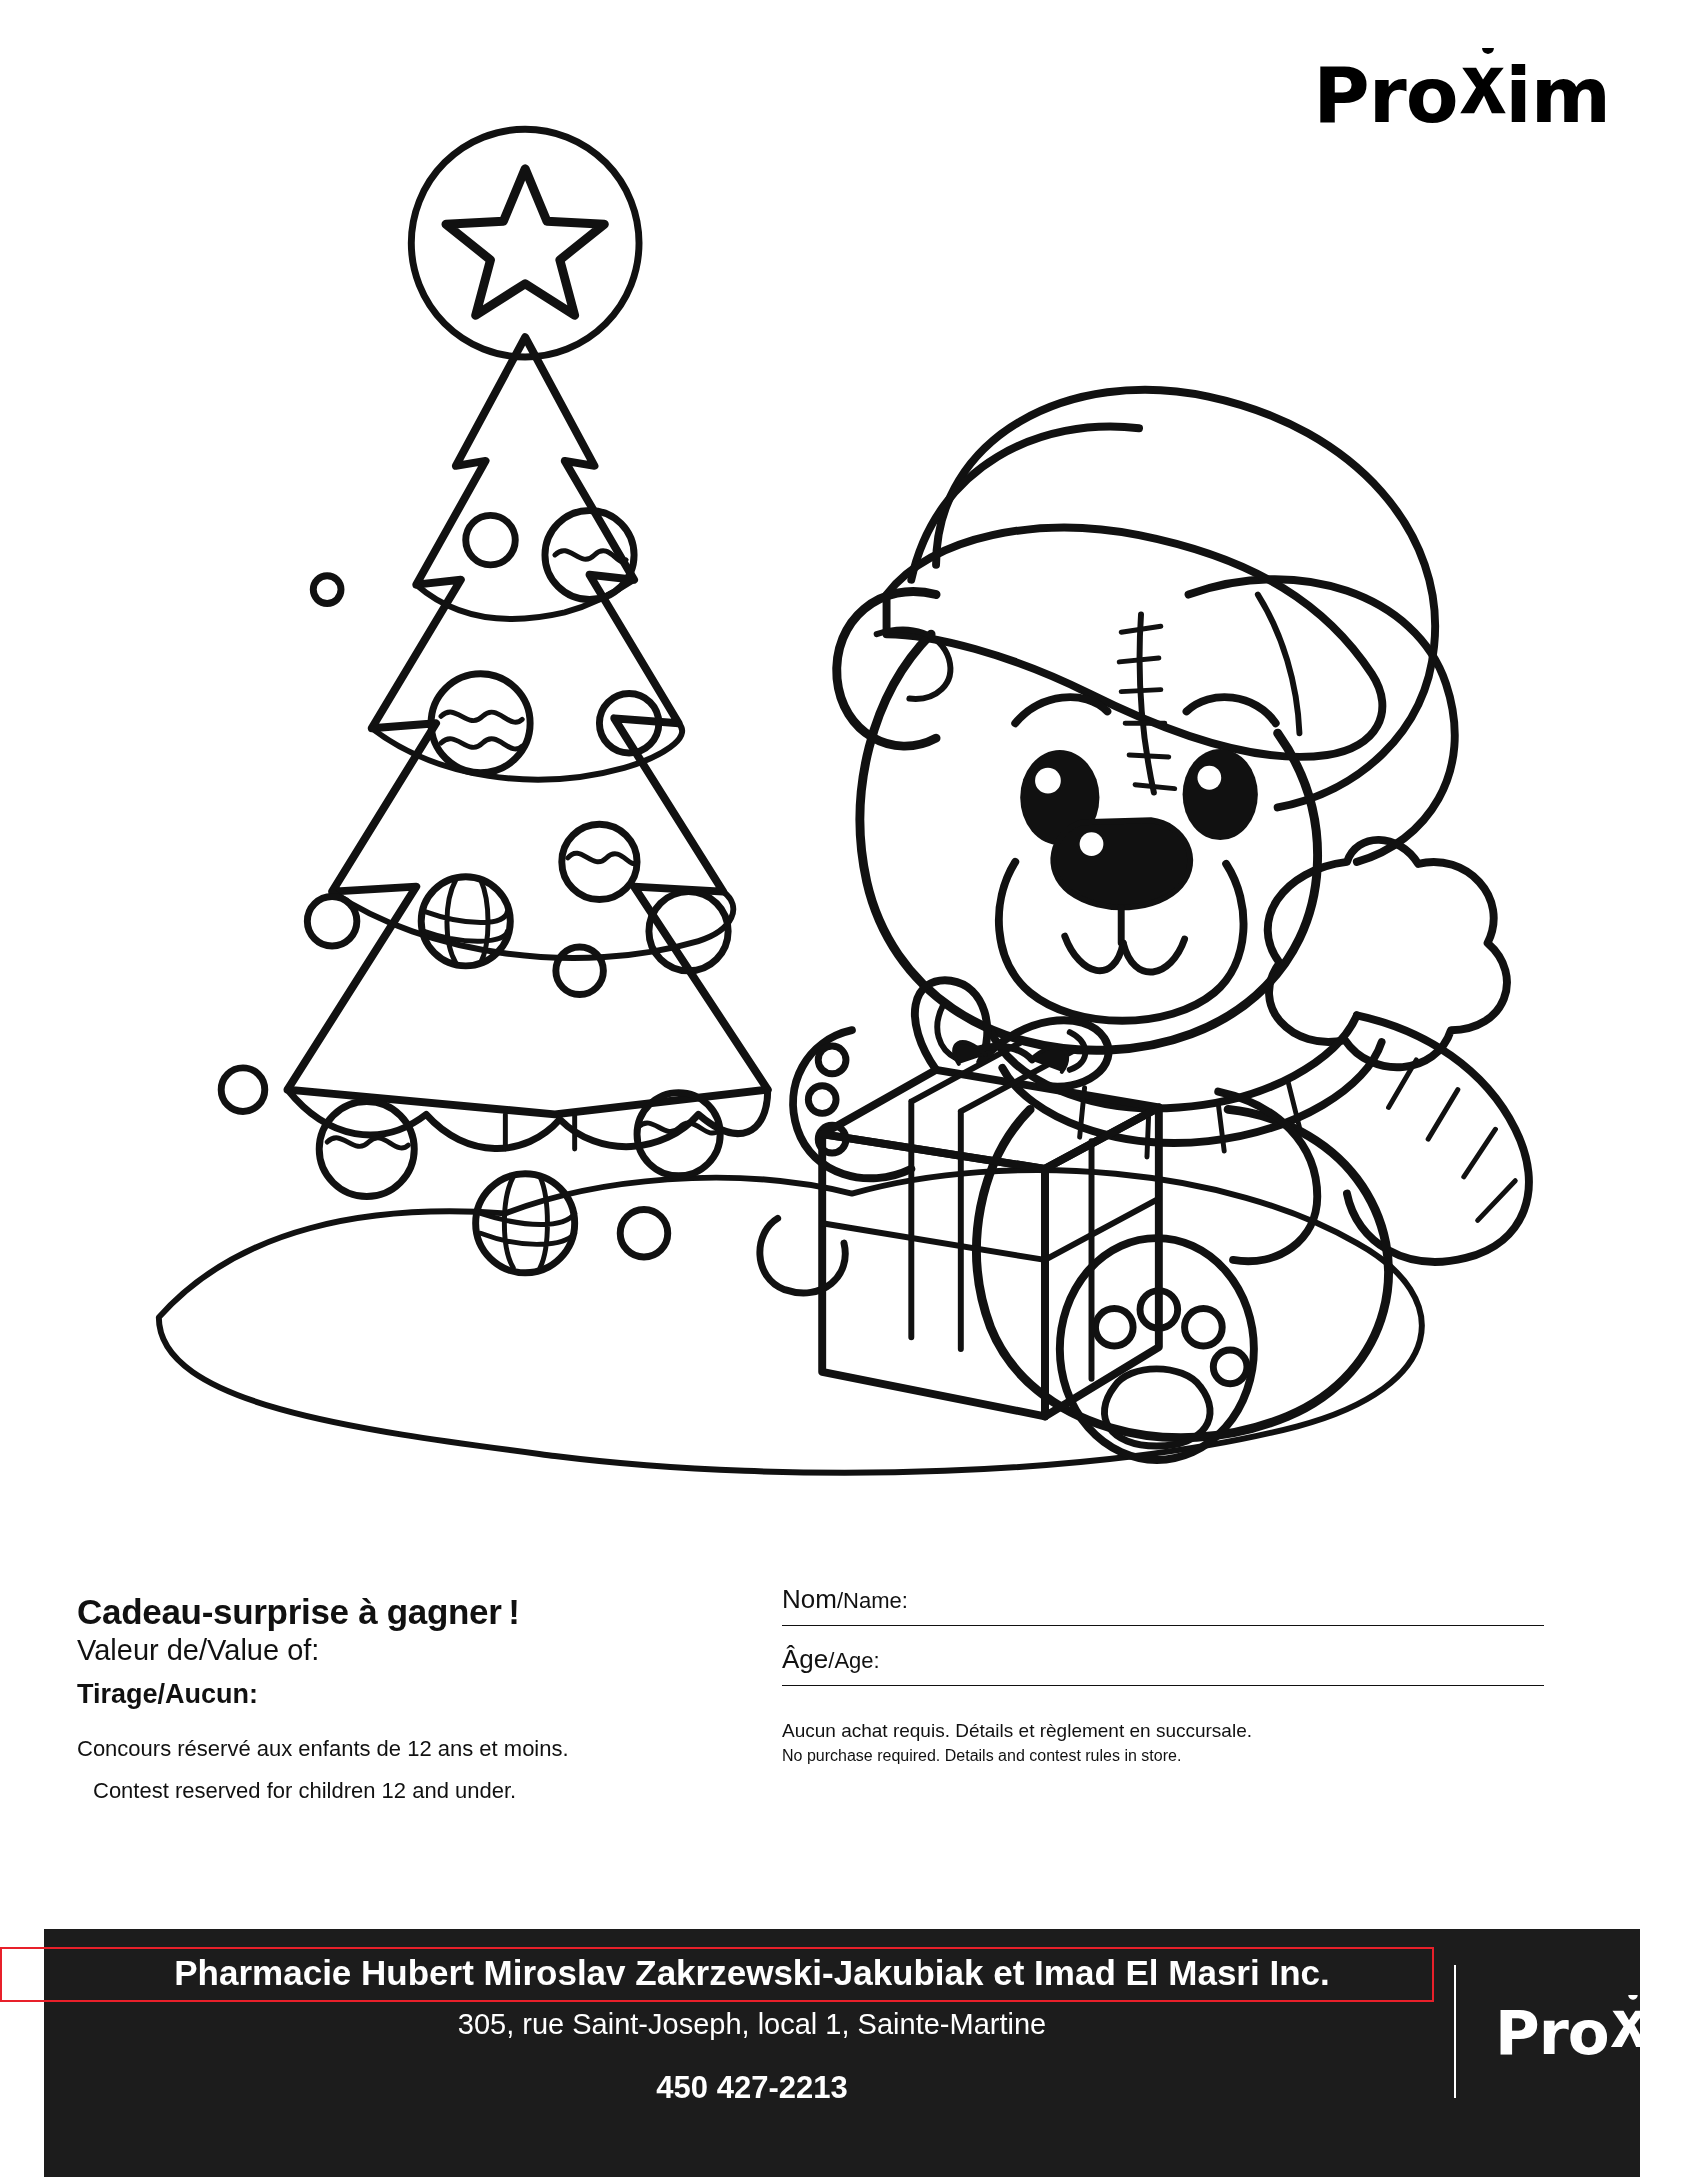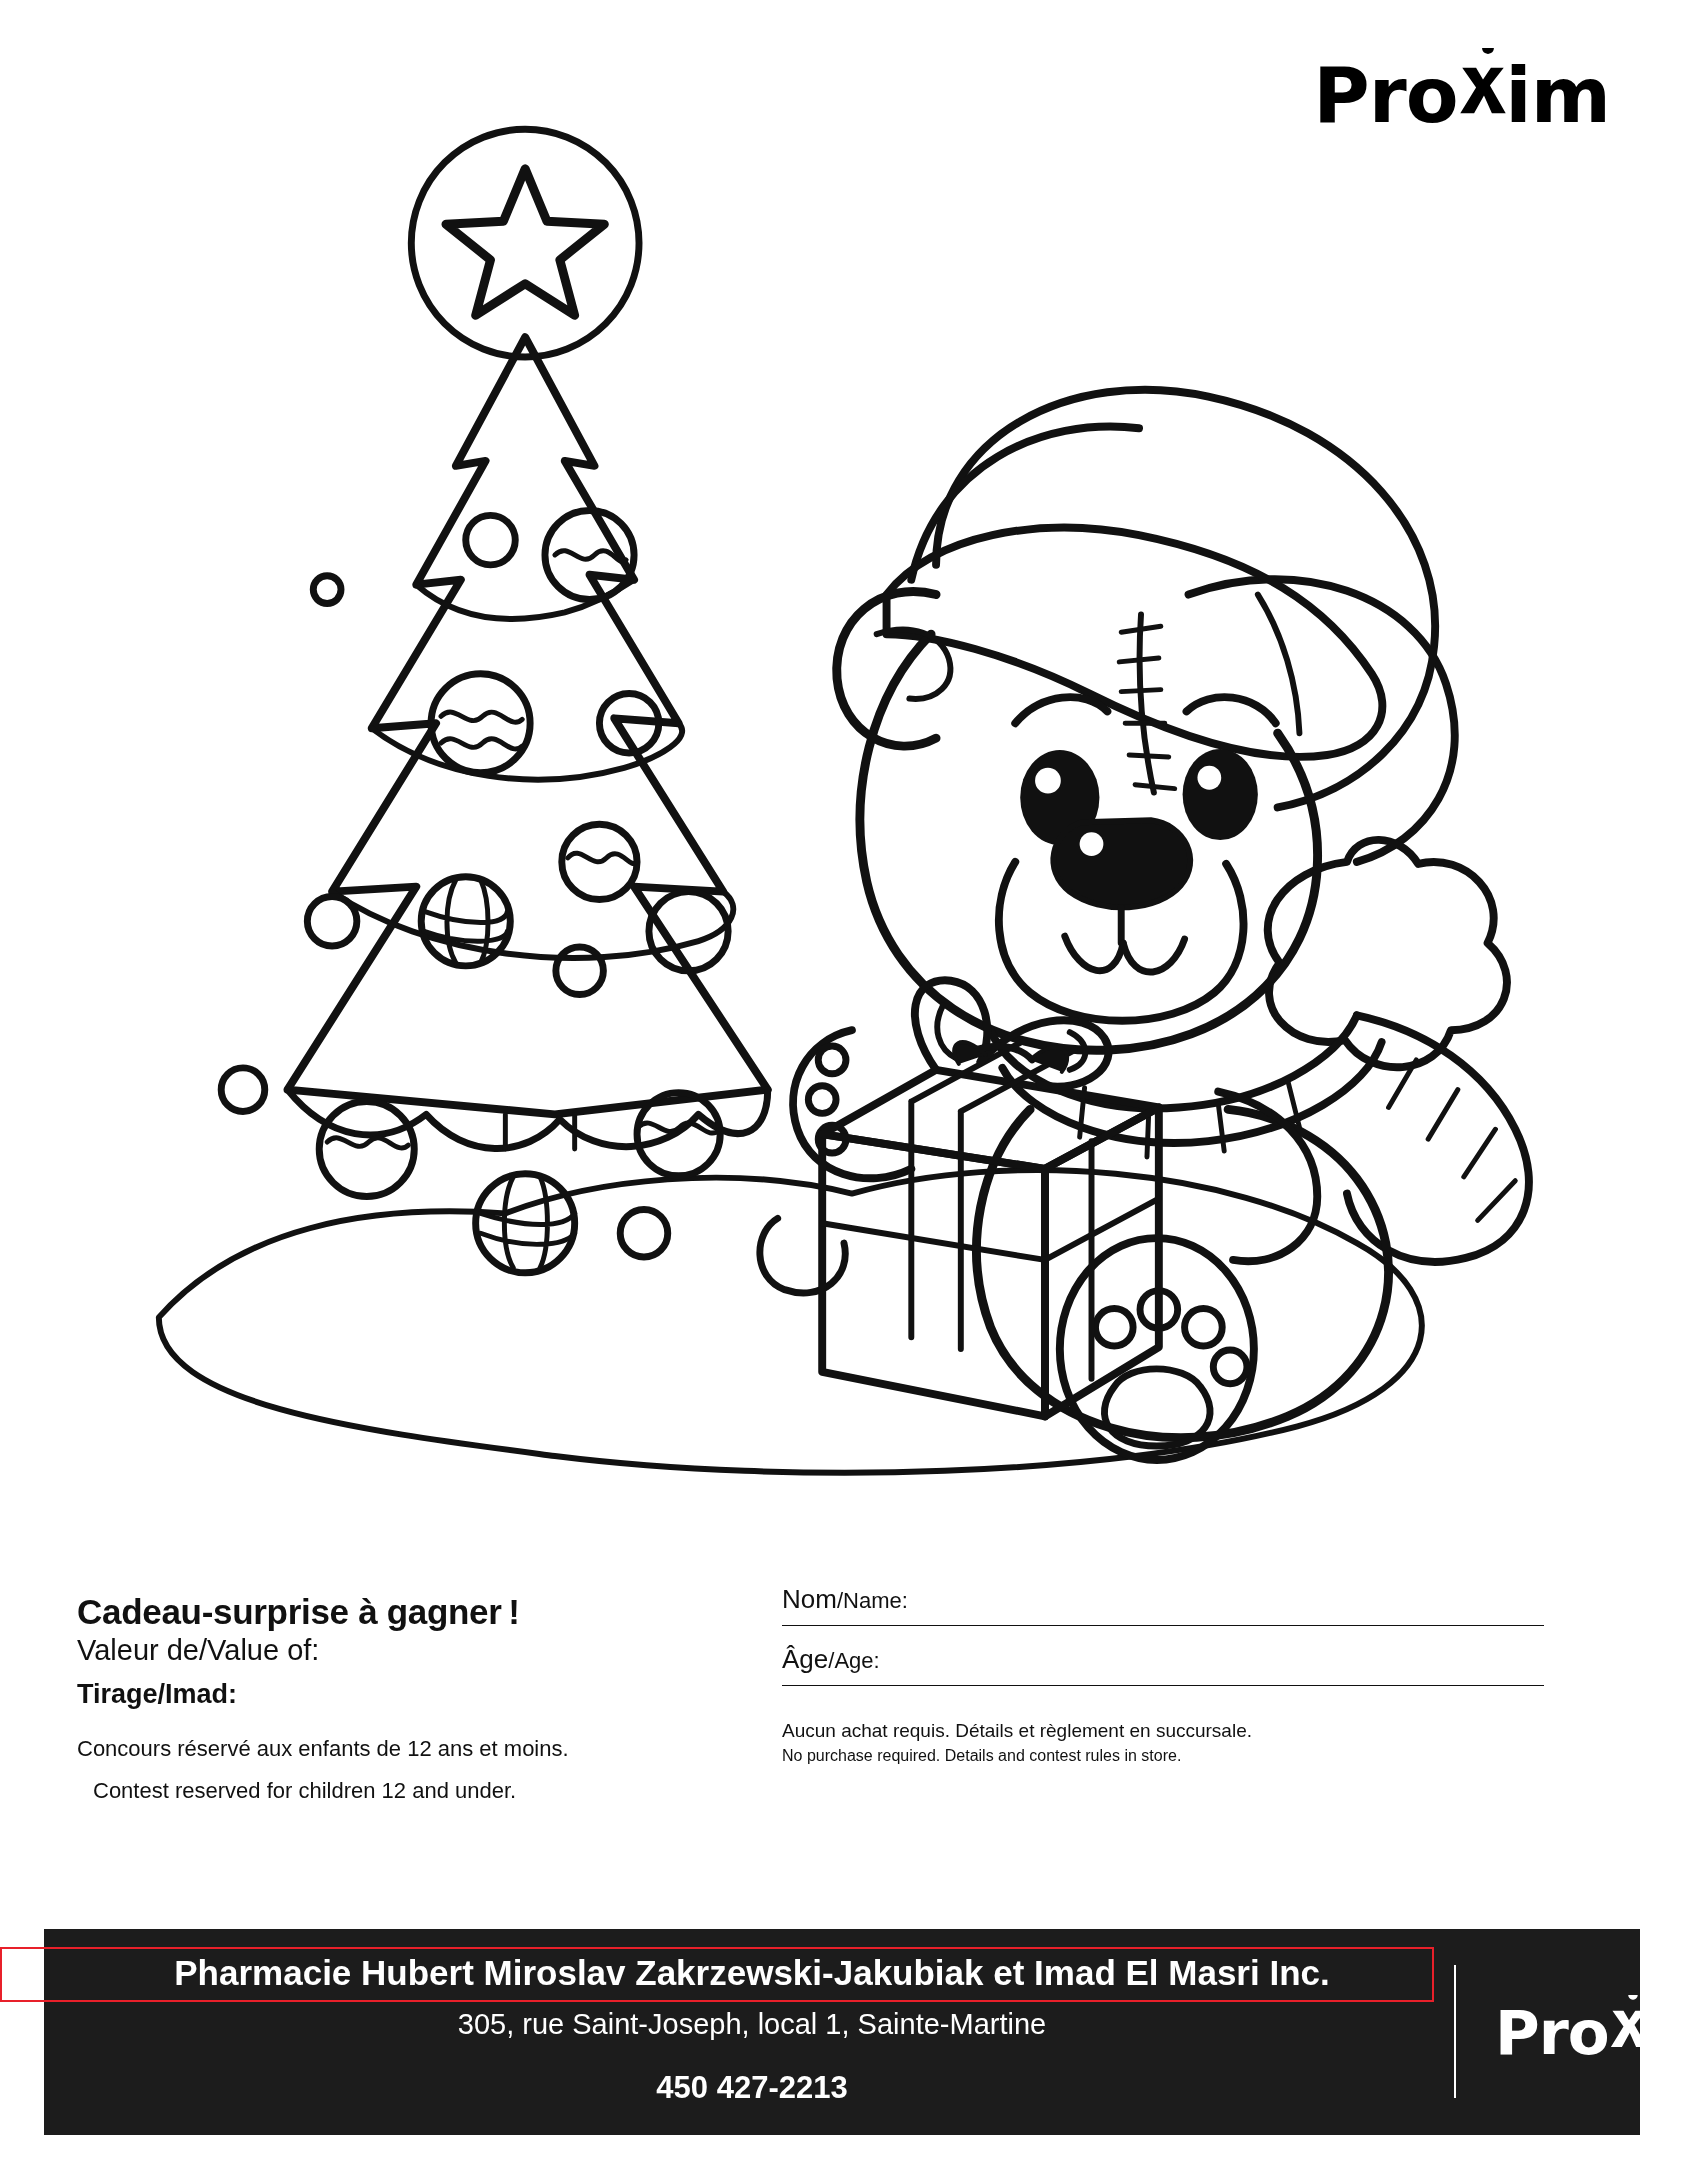--- a/index.html
+++ b/index.html
@@ -120,21 +120,21 @@
     font-size: 16px;
     margin: 0;
   }
 
   
   #footer {
     position: absolute;
     left: 44px;
     top: 1929px;
     width: 1596px;
-    height: 206px;
+    height: 248px;
     background: #1c1c1c;
     color: #ffffff;
   }
   #footer .pharmacy-name {
     position: absolute;
     top: 24px;
     left: 0;
     width: 1416px;
     text-align: center;
     font-size: 35px;
@@ -337,21 +337,21 @@
 
 </svg>
 </div>
 
 <div class="contest">
   <div class="title-fr">Cadeau-surprise à gagner !</div>
   <div class="value-line">
     <span>Valeur de</span><span>/Value of:</span>
   </div>
   <div class="draw-line">
-    <span>Tirage</span><span>/Imad:</span>
+    <span>Tirage</span><span>/Aucun:</span>
   </div>
   <div class="rules-fr">Concours réservé aux enfants de 12 ans et moins.</div>
   <div class="rules-en">Contest reserved for children 12 and under.</div>
 </div>
 
 <div class="form">
 
   <div class="field">
     <span class="label"><span>Nom</span><span class="sub">/Name:</span></span>
   </div>

